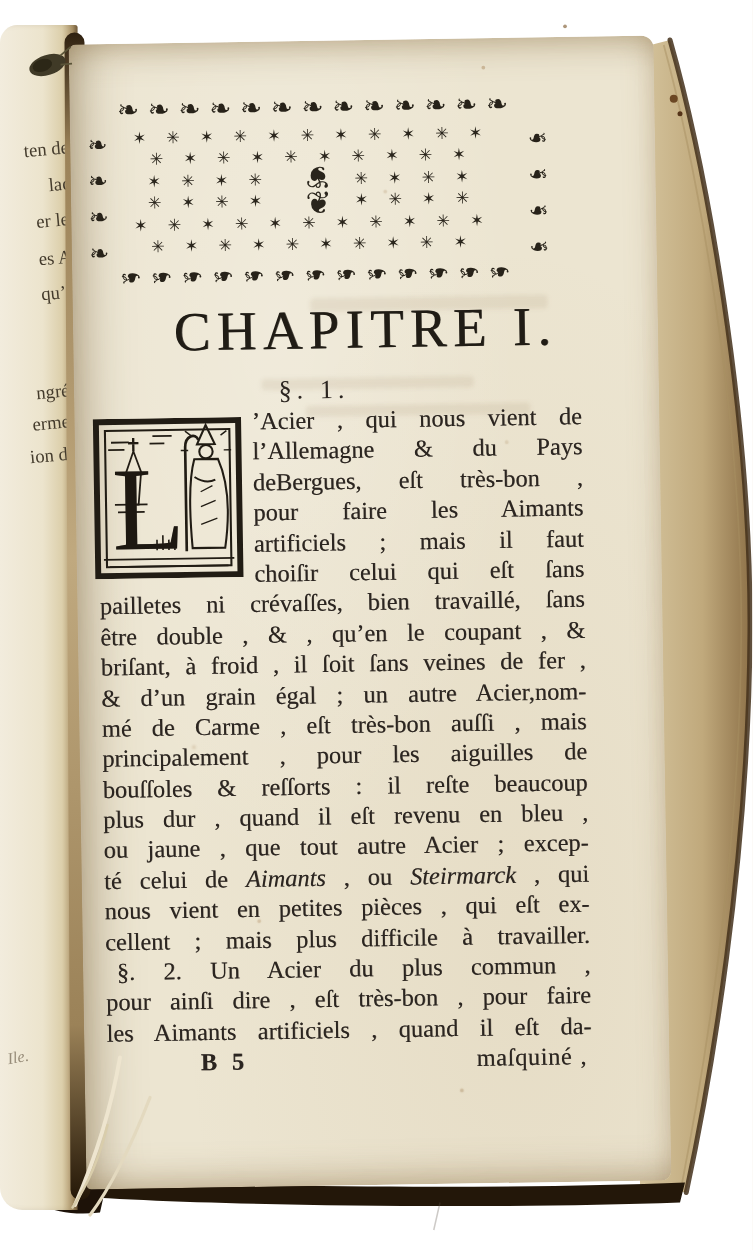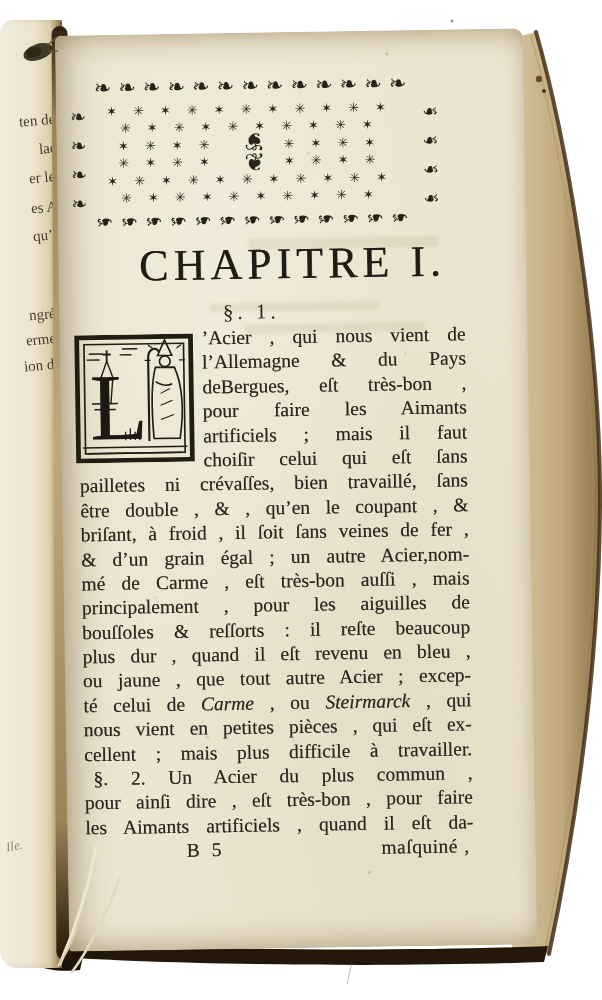--- a/index.html
+++ b/index.html
@@ -79,21 +79,21 @@
     font:19.5px/24.4px "Liberation Serif","DejaVu Serif",serif;color:#2b2520;word-spacing:1px;
     text-shadow:.3px 0 0 rgba(43,37,32,.55);}
   .line{height:24.4px;overflow:hidden;text-align:justify;}
   .jline::after{content:"";display:inline-block;width:100%;height:0;}
   .indent{padding-left:9px;box-sizing:border-box;}
   .it{font-style:italic;}
   .first-block{display:flex;}
   .dropcap{width:120px;height:128px;flex:0 0 120px;margin:7px 8px 0 -4px;}
   .narrow-col{flex:1;min-width:0;}
   .sig-row{display:flex;height:24.4px;letter-spacing:.5px;}
-  .sig-mark{margin-left:101px;letter-spacing:3px;}
+  .sig-mark{margin-left:75px;letter-spacing:3px;font-weight:bold;}
   .catchword{margin-left:auto;margin-right:4px;}
 </style>
 </head>
 <body>
 
 <div id="scene">
 
   <svg class="under-svg" width="602" height="1000" viewBox="0 0 602 1000">
     <defs>
       <linearGradient id="tan" x1="0" y1="0" x2="1" y2="0">
@@ -202,21 +202,21 @@
       <div class="line jline">être double , &amp; , qu’en le coupant , &amp;</div>
       <div class="line jline">briſant, à froid , il ſoit ſans veines de fer ,</div>
       <div class="line jline">&amp; d’un grain égal ; un autre Acier,nom-</div>
       <div class="line jline">mé de Carme , eſt très-bon auſſi , mais</div>
       <div class="line jline">principalement , pour les aiguilles de</div>
       <div class="line jline">bouſſoles &amp; reſſorts : il reſte beaucoup</div>
       <div class="line jline">plus dur , quand il eſt revenu en bleu ,</div>
       <div class="line jline">ou jaune , que tout autre Acier ; excep-</div>
 
       <div class="line jline">
-        <span>té celui de </span><span class="it">Carme</span><span> , ou </span><span class="it">Steirmarck</span><span> , qui</span>
+        <span>té celui de </span><span class="it">Aimants</span><span> , ou </span><span class="it">Steirmarck</span><span> , qui</span>
       </div>
 
       <div class="line jline">nous vient en petites pièces , qui eſt ex-</div>
       <div class="line jline">cellent ; mais plus difficile à travailler.</div>
 
       <div class="line jline indent">§. 2. Un Acier du plus commun ,</div>
       <div class="line jline">pour ainſi dire , eſt très-bon , pour faire</div>
       <div class="line jline">les Aimants artificiels , quand il eſt da-</div>
 
       <div class="sig-row">

